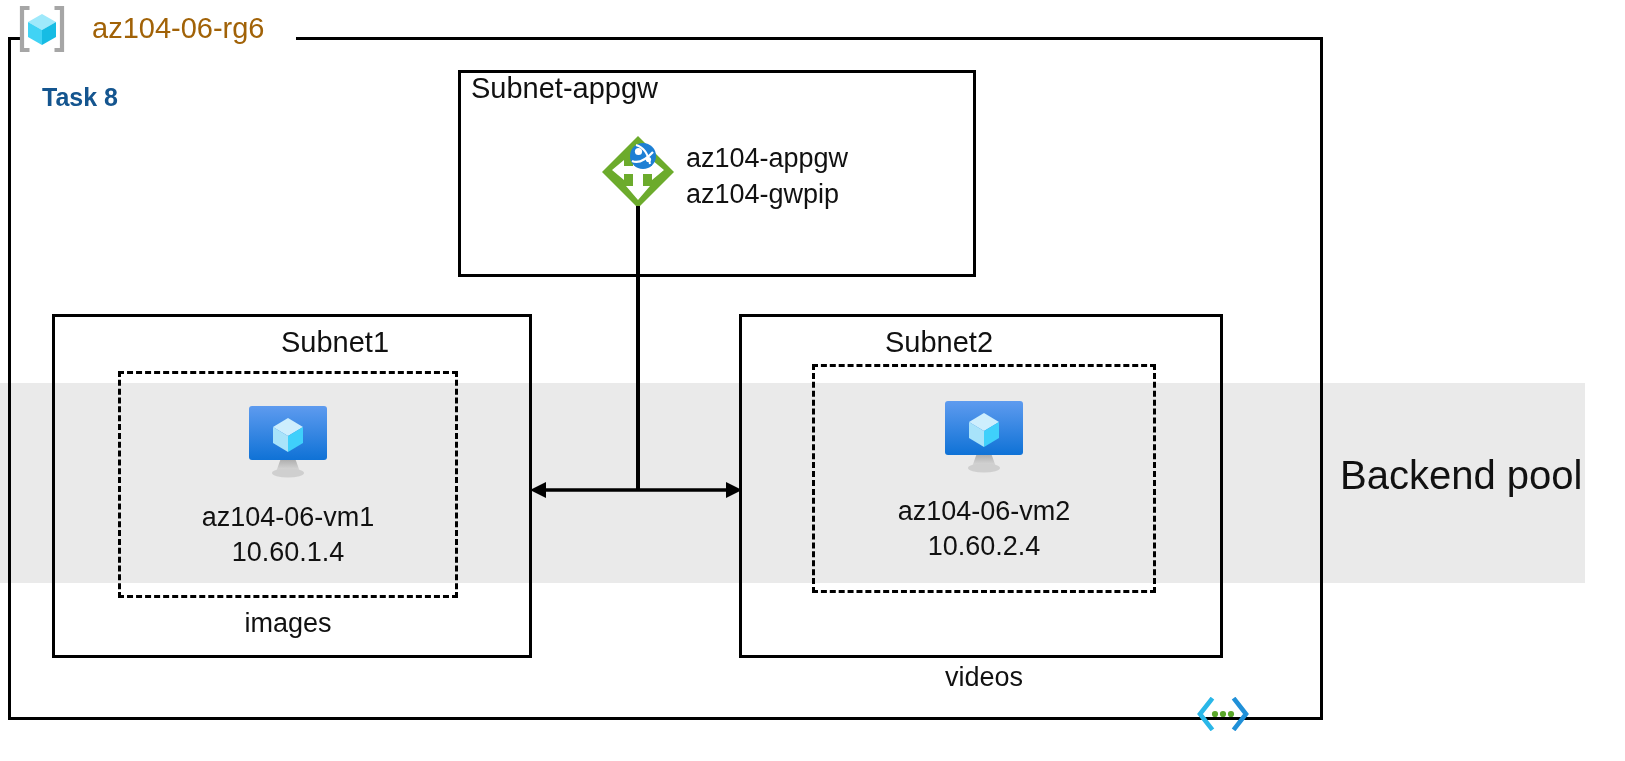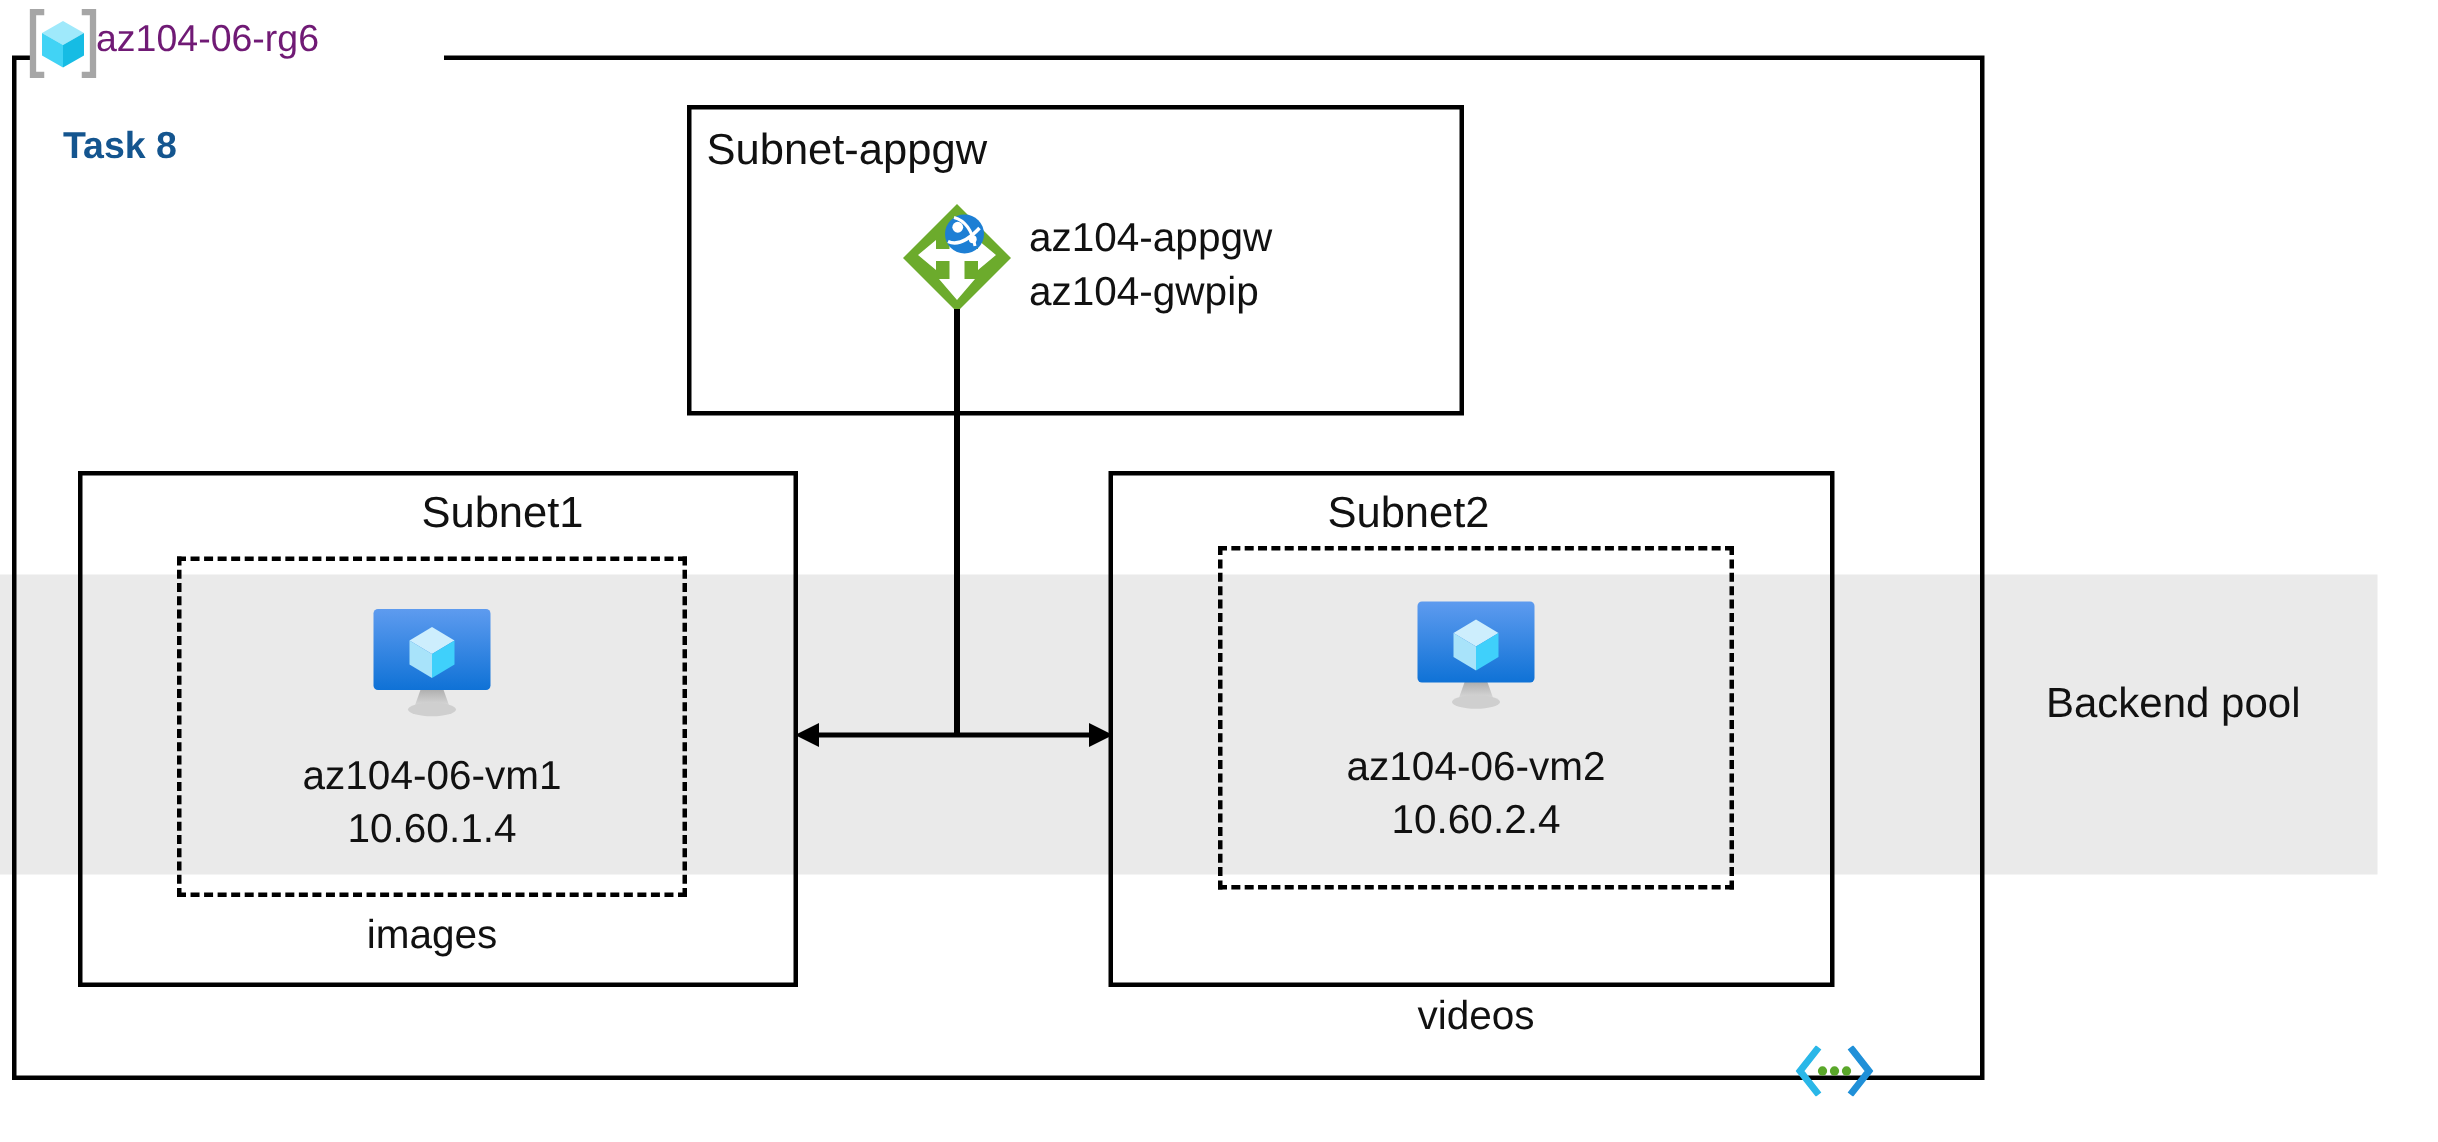--- a/index.html
+++ b/index.html
@@ -26,24 +26,23 @@
     top: 383px;
     width: 1585px;
     height: 200px;
     background: #eaeaea;
   }
   .backend-label {
     position: absolute;
     left: 1340px;
     top: 453px;
     width: 260px;
-    font-size: 28px;
-    color: #111111;
-    white-space: nowrap;
-    margin-left: 24px;
+    font-size: 40px;
+    color: #111111;
+    white-space: nowrap;
   }
 
   
   .rg-box {
     position: absolute;
     left: 8px;
     top: 37px;
     width: 1315px;
     height: 683px;
     border: 3px solid #000000;
@@ -61,24 +60,24 @@
   }
   .rg-icon {
     position: absolute;
     left: 18px;
     top: 6px;
     width: 48px;
     height: 46px;
   }
   .rg-title {
     position: absolute;
-    left: 64px;
+    left: 92px;
     top: 12px;
-    font-size: 25px;
-    color: #701a75;
+    font-size: 29px;
+    color: #a16207;
     white-space: nowrap;
   }
 
   
   .task-label {
     position: absolute;
     left: 42px;
     top: 83px;
     font-size: 25px;
     font-weight: bold;
@@ -112,21 +111,21 @@
     height: 344px;
   }
   .subnet-title {
     position: absolute;
     font-size: 29px;
     color: #111111;
     white-space: nowrap;
   }
   .subnet-title.left {
     left: 471px;
-    top: 84px;
+    top: 72px;
   }
   .subnet-title.s1 {
     left: 52px;
     top: 326px;
     width: 480px;
     text-align: center;
     padding-left: 43px;
   }
   .subnet-title.s2 {
     left: 739px;

